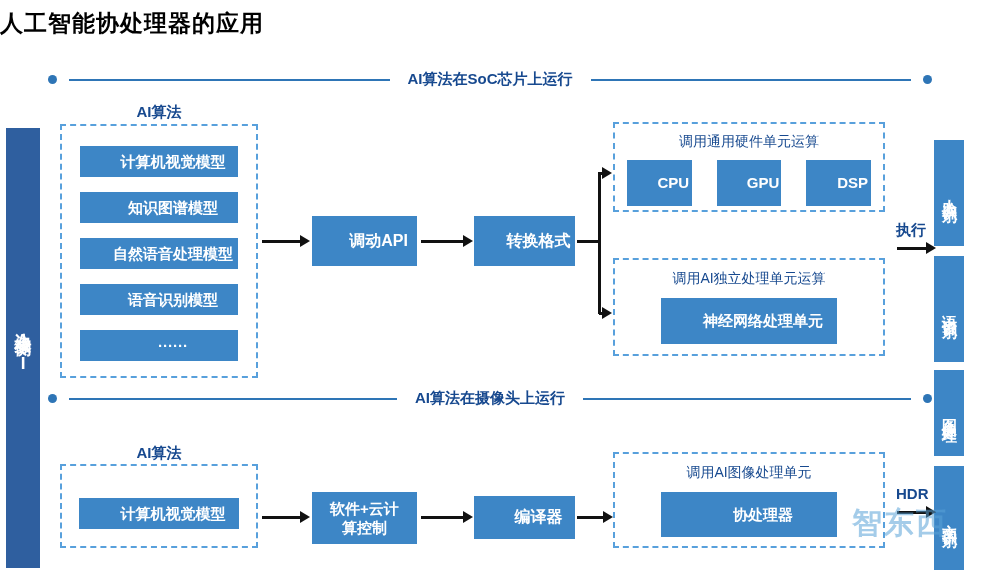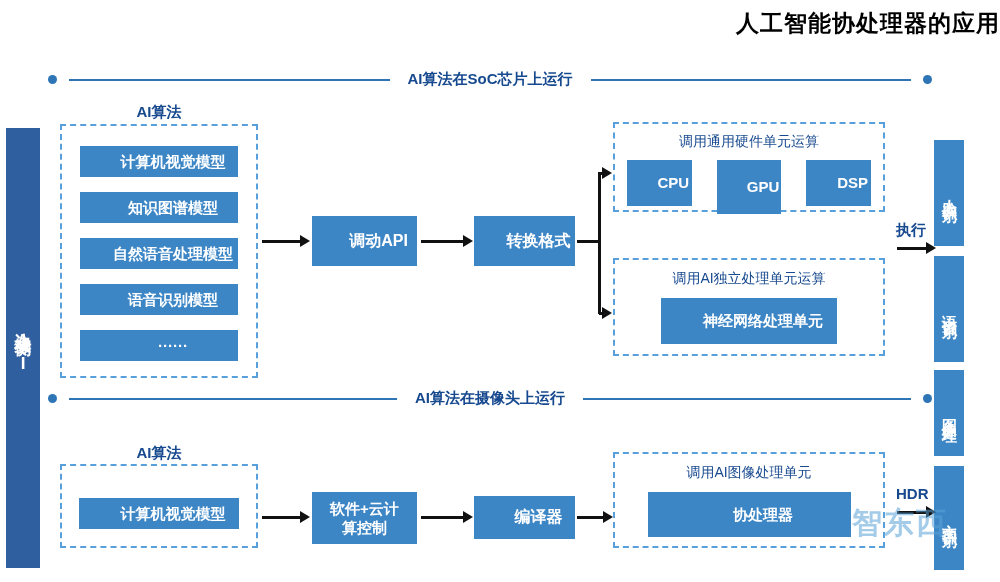--- a/index.html
+++ b/index.html
@@ -9,21 +9,21 @@
     --header-blue:#17498f;
     --line-blue:#2e75b6;
     --arrow-black:#111111;
   }
   html,body{margin:0;padding:0;background:#fff;}
   .canvas{
     position:relative;width:1000px;height:582px;background:#fff;overflow:hidden;
     font-family:"Liberation Sans","DejaVu Sans",sans-serif;
   }
   .title{
-    position:absolute;top:8px;left:0;width:100%;text-align:right;
+    position:absolute;top:8px;left:0;width:100%;text-align:left;
     font-size:23px;font-weight:bold;color:#000;letter-spacing:1px;
   }
   .left-bar{
     position:absolute;left:6px;top:128px;width:34px;height:440px;
     background:var(--bar-blue);display:flex;align-items:center;justify-content:center;
   }
   .vtext{
     writing-mode:vertical-rl;text-orientation:upright;color:#fff;
     font-weight:bold;font-size:17px;letter-spacing:4px;
   }
@@ -96,21 +96,21 @@
 
   <div class="hseg" style="left:577px;top:240px;width:23px"></div>
   <div class="vseg" style="left:598px;top:172px;height:142px"></div>
   <div class="arrow" style="left:599px;top:172px;width:4px"></div>
   <div class="arrow" style="left:599px;top:312px;width:4px"></div>
 
   <div class="dashed" style="left:613px;top:122px;width:272px;height:90px;padding:9px 12px">
     <div class="grp-title">调用通用硬件单元运算</div>
     <div class="row" style="margin-top:9px">
       <div class="sbox" style="width:74px;height:46px">CPU</div>
-      <div class="sbox" style="width:74px;height:54px">GPU</div>
+      <div class="sbox" style="width:74px;height:46px">GPU</div>
       <div class="sbox" style="width:74px;height:46px">DSP</div>
     </div>
   </div>
 
   <div class="dashed" style="left:613px;top:258px;width:272px;height:98px;padding:10px 12px">
     <div class="grp-title">调用AI独立处理单元运算</div>
     <div class="sbox" style="width:176px;height:46px;margin:10px auto 0">神经网络处理单元</div>
   </div>
 
   <div class="side-label" style="left:896px;top:221px">执行</div>
@@ -135,21 +135,21 @@
   </div>
 
   <div class="arrow" style="left:262px;top:516px;width:39px"></div>
   <div class="sbox abs" style="left:312px;top:492px;width:105px;height:52px;padding:4px 12px">软件+云计算控制</div>
   <div class="arrow" style="left:421px;top:516px;width:43px"></div>
   <div class="sbox abs" style="left:474px;top:496px;width:101px;height:43px;font-size:16px">编译器</div>
   <div class="arrow" style="left:577px;top:516px;width:27px"></div>
 
   <div class="dashed" style="left:613px;top:452px;width:272px;height:96px;padding:10px 12px">
     <div class="grp-title">调用AI图像处理单元</div>
-    <div class="sbox" style="width:203px;height:45px;margin:10px auto 0">协处理器</div>
+    <div class="sbox" style="width:176px;height:45px;margin:10px auto 0">协处理器</div>
   </div>
 
   <div class="side-label" style="left:896px;top:485px">HDR</div>
   <div class="arrow" style="left:897px;top:511px;width:30px"></div>
 
   <div class="watermark">智东西</div>
 
 </div>
 
 </body></html>

